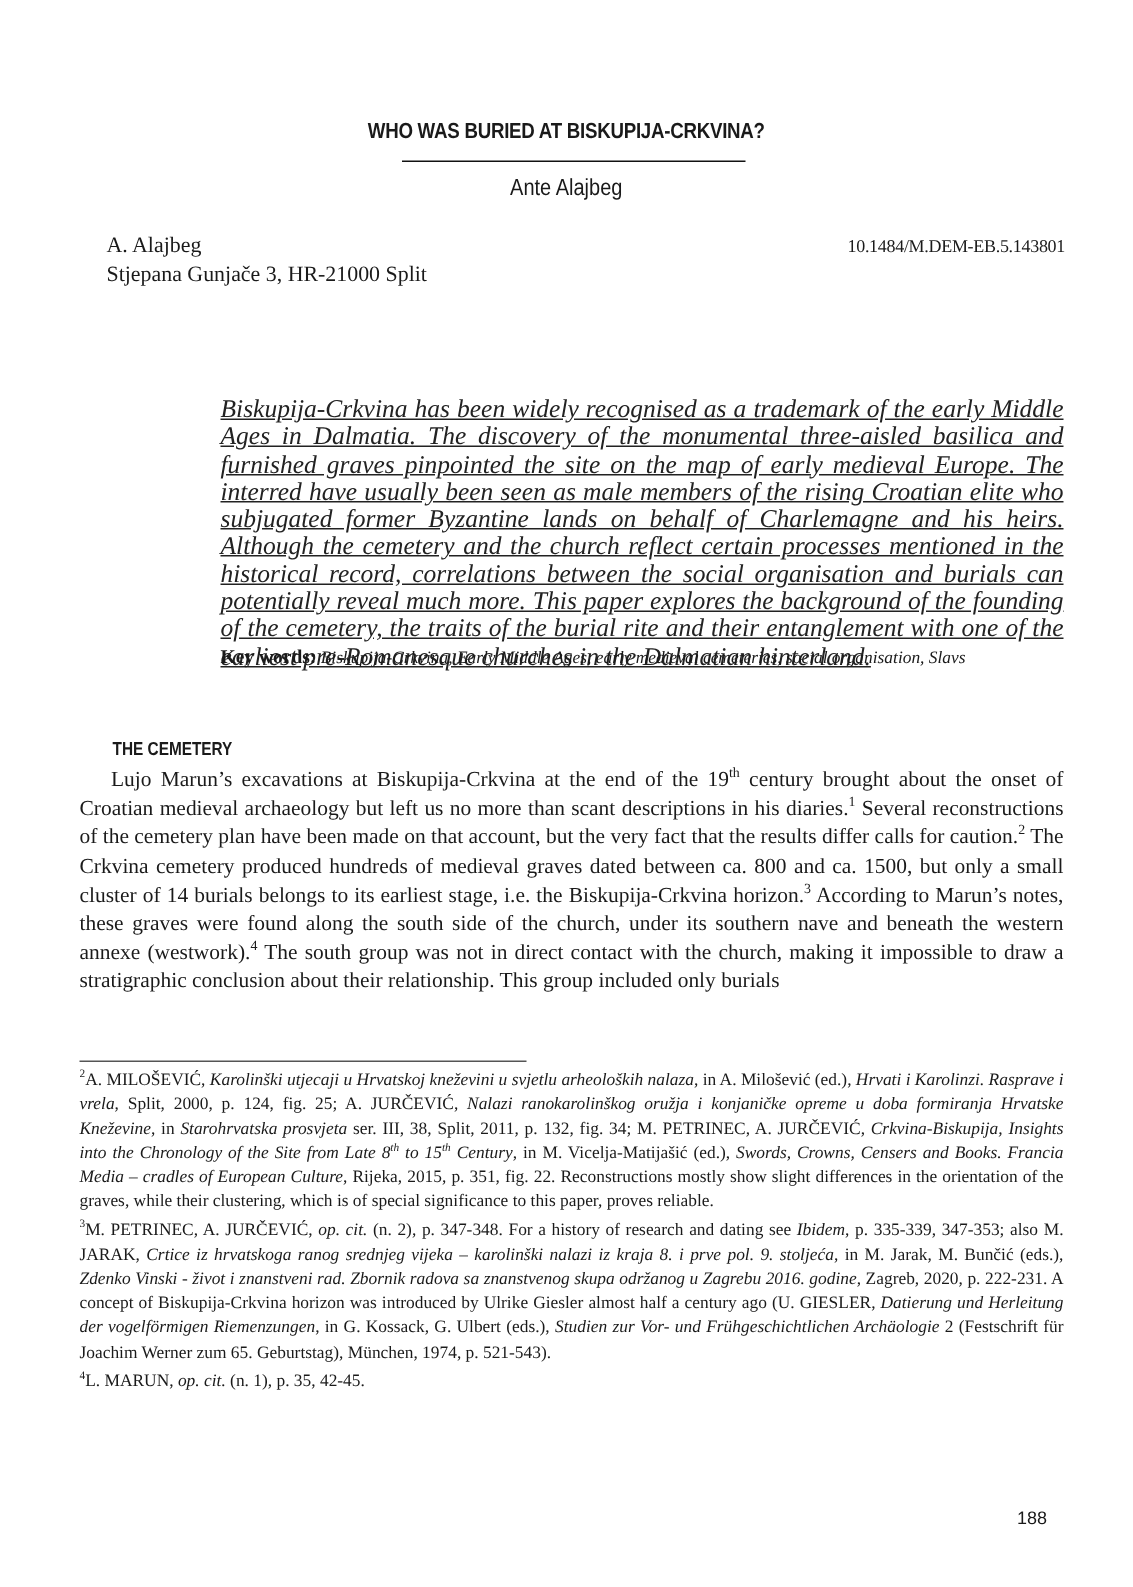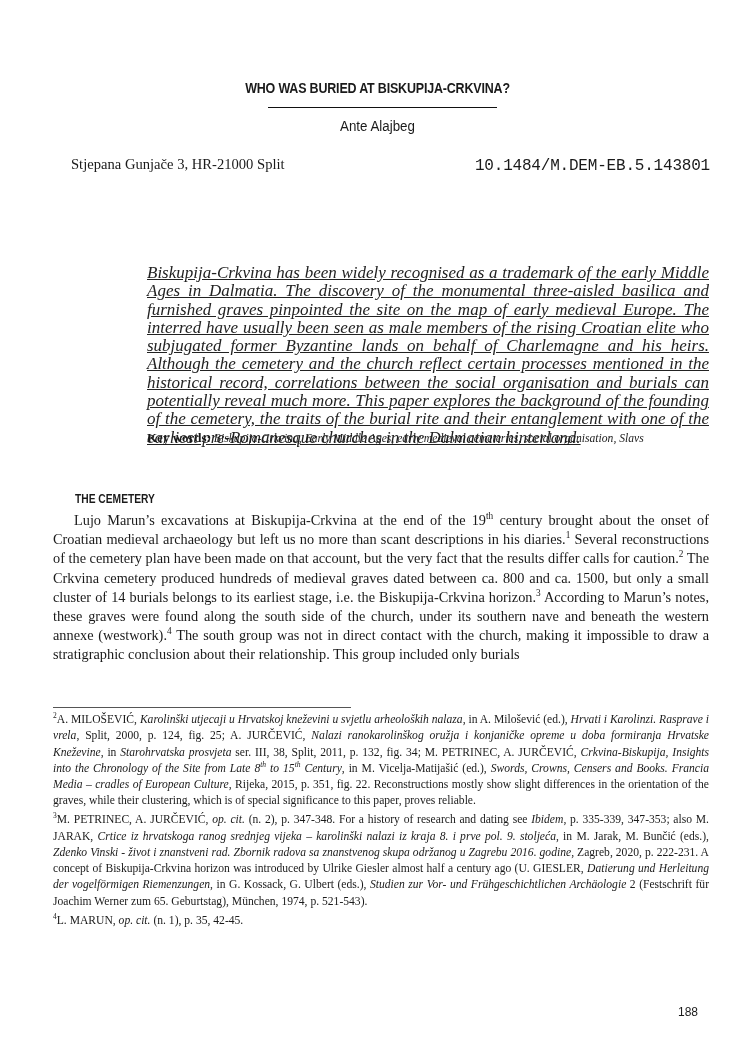--- a/index.html
+++ b/index.html
@@ -21,21 +21,21 @@
     font-size: 15.5px; transform: scaleX(0.86); transform-origin: center;
   }
 
   .affil {
     position: absolute; left: 71px; top: 155px;
     font-family: "Liberation Serif", serif; font-size: 14.6px; line-height: 19px;
   }
   .affil div { white-space: nowrap; }
   .doi {
     position: absolute; right: 45px; top: 157px;
-    font-family: Liberation Mono, monospace; font-size: 16px; letter-spacing: -0.2px;
+    font-family: Liberation Serif, serif; font-size: 12px; letter-spacing: -0.2px;
   }
 
   .abstract {
     position: absolute; left: 147px; width: 562px; top: 264px;
     font-family: "Liberation Serif", serif; font-style: italic;
     font-size: 17px; line-height: 18.3px; text-align: justify;
     color: #222;
     text-decoration: underline;
   }
   .keywords {
@@ -77,20 +77,21 @@
   }
 </style>
 </head>
 <body>
 
 <div class="title">WHO WAS BURIED AT BISKUPIJA-CRKVINA?</div>
 <div class="title-rule"></div>
 <div class="author">Ante Alajbeg</div>
 
 <div class="affil">
+  <div>A. Alajbeg</div>
   <div>Stjepana Gunjače 3, HR-21000 Split</div>
 </div>
 <div class="doi">10.1484/M.DEM-EB.5.143801</div>
 
 <div class="abstract">Biskupija-Crkvina has been widely recognised as a trademark of the early Middle Ages in Dalmatia. The discovery of the monumental three-aisled basilica and furnished graves pinpointed the site on the map of early medieval Europe. The interred have usually been seen as male members of the rising Croatian elite who subjugated former Byzantine lands on behalf of Charlemagne and his heirs. Although the cemetery and the church reflect certain processes mentioned in the historical record, correlations between the social organisation and burials can potentially reveal much more. This paper explores the background of the founding of the cemetery, the traits of the burial rite and their entanglement with one of the earliest pre-Romanesque churches in the Dalmatian hinterland.</div>
 
 <div class="keywords">
   <span class="kw-label">Key words:</span>
   <span class="kw-list">Biskupija-Crkvina, Early Middle Ages, early medieval cemeteries, social organisation, Slavs</span>
 </div>

